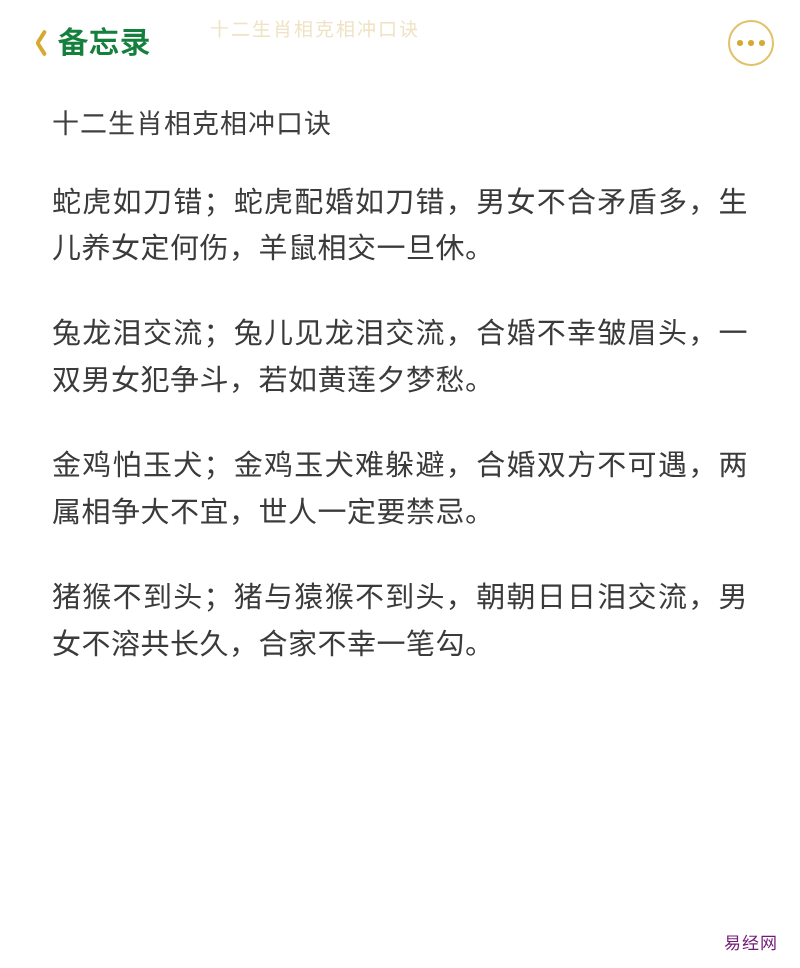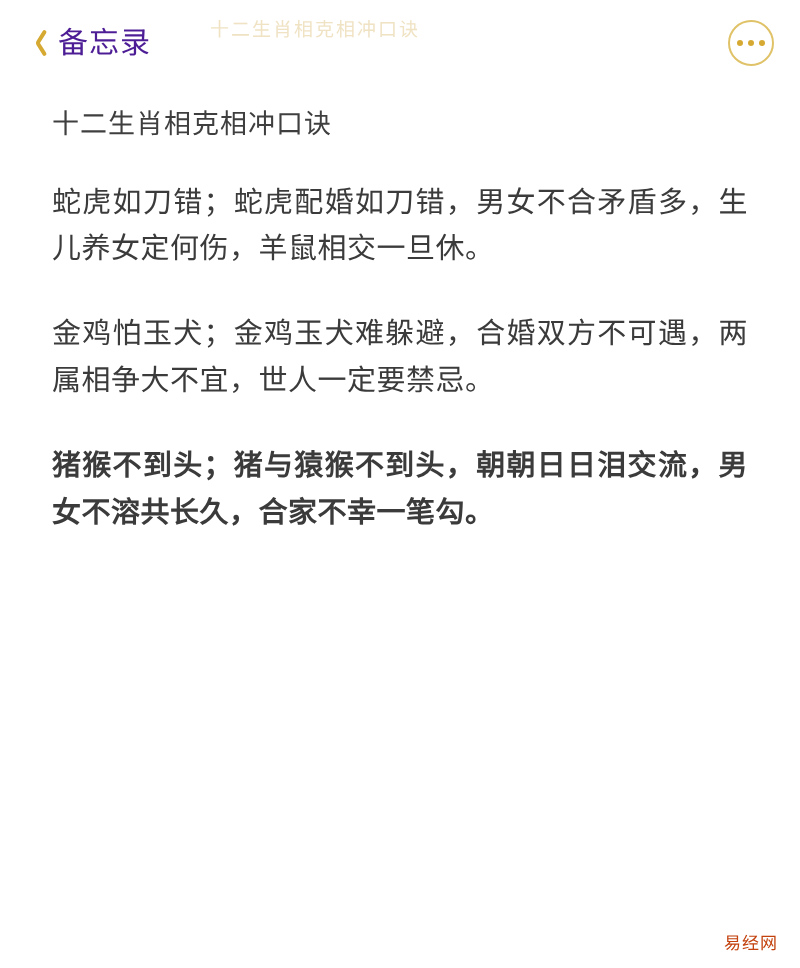--- a/index.html
+++ b/index.html
@@ -42,24 +42,24 @@
     left: 9px;
     width: 4px;
     height: 16px;
     background: #d6aa32;
     border-radius: 2px;
   }
   .chevron:before { top: 2px;  transform: rotate(32deg);  transform-origin: bottom center;}
   .chevron:after  { top: 16px; transform: rotate(-32deg); transform-origin: top center;}
   .back-label {
     font-size: 30px;
-    color: #4c1d95;
+    color: #15803d;
     letter-spacing: 1px;
     line-height: 1;
-    font-weight: 400;
+    font-weight: 700;
   }
 
   
   .header-ghost {
     position: absolute;
     left: 210px;
     top: 14px;
     font-size: 19px;
     color: #f0e3c4;
     letter-spacing: 2px;
@@ -105,29 +105,29 @@
   }
   .para {
     font-size: 29px;
     color: #3b3b3b;
     line-height: 1.62;
     letter-spacing: 0.5px;
     margin: 0 0 38px 0;
     text-align: justify;
     font-weight: 400;
   }
-  .para:last-child { margin-bottom: 0; font-weight: bold; }
+  .para:last-child { margin-bottom: 0; }
 
   
   .watermark {
     position: absolute;
     right: 22px;
     bottom: 14px;
     font-size: 17px;
-    color: #c2410c;
+    color: #701a75;
     letter-spacing: 1px;
     user-select: none;
   }
 </style>
 </head>
 <body>
 
 <div class="topbar">
   <div class="header-ghost">十二生肖相克相冲口诀</div>
 
@@ -139,17 +139,18 @@
   <div class="more-btn">
     <span class="dot"></span>
     <span class="dot"></span>
     <span class="dot"></span>
   </div>
 </div>
 
 <div class="note">
   <p class="note-title">十二生肖相克相冲口诀</p>
   <p class="para">蛇虎如刀错；蛇虎配婚如刀错，男女不合矛盾多，生儿养女定何伤，羊鼠相交一旦休。</p>
+  <p class="para">兔龙泪交流；兔儿见龙泪交流，合婚不幸皱眉头，一双男女犯争斗，若如黄莲夕梦愁。</p>
   <p class="para">金鸡怕玉犬；金鸡玉犬难躲避，合婚双方不可遇，两属相争大不宜，世人一定要禁忌。</p>
   <p class="para">猪猴不到头；猪与猿猴不到头，朝朝日日泪交流，男女不溶共长久，合家不幸一笔勾。</p>
 </div>
 
 <div class="watermark">易经网</div>
 
 </body></html>

